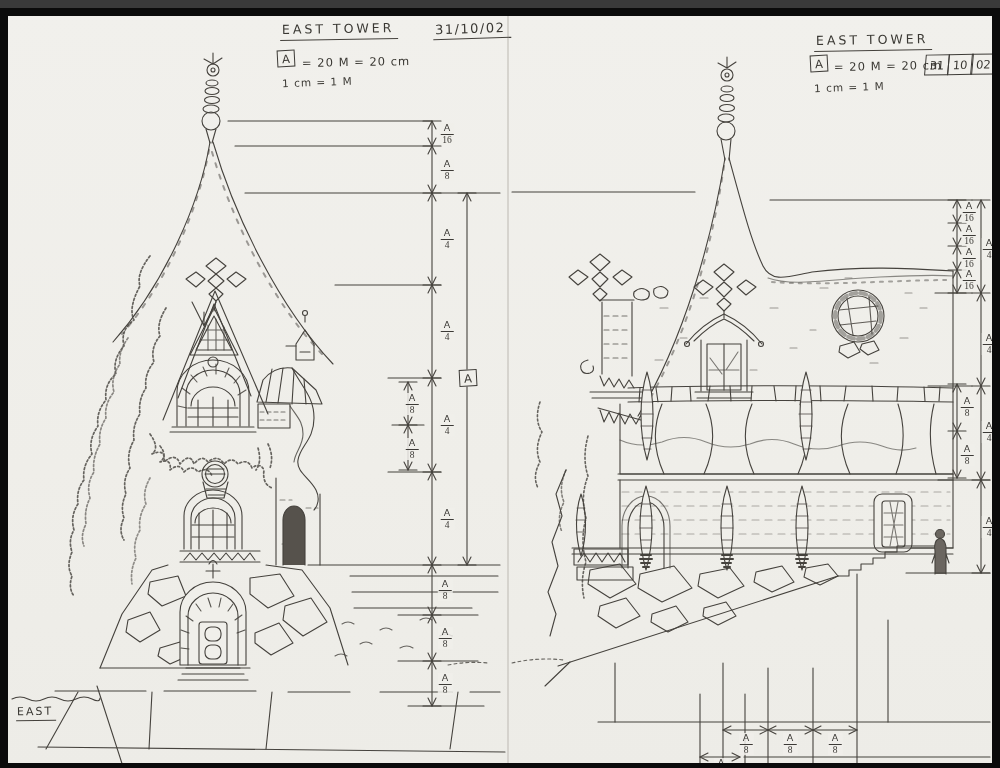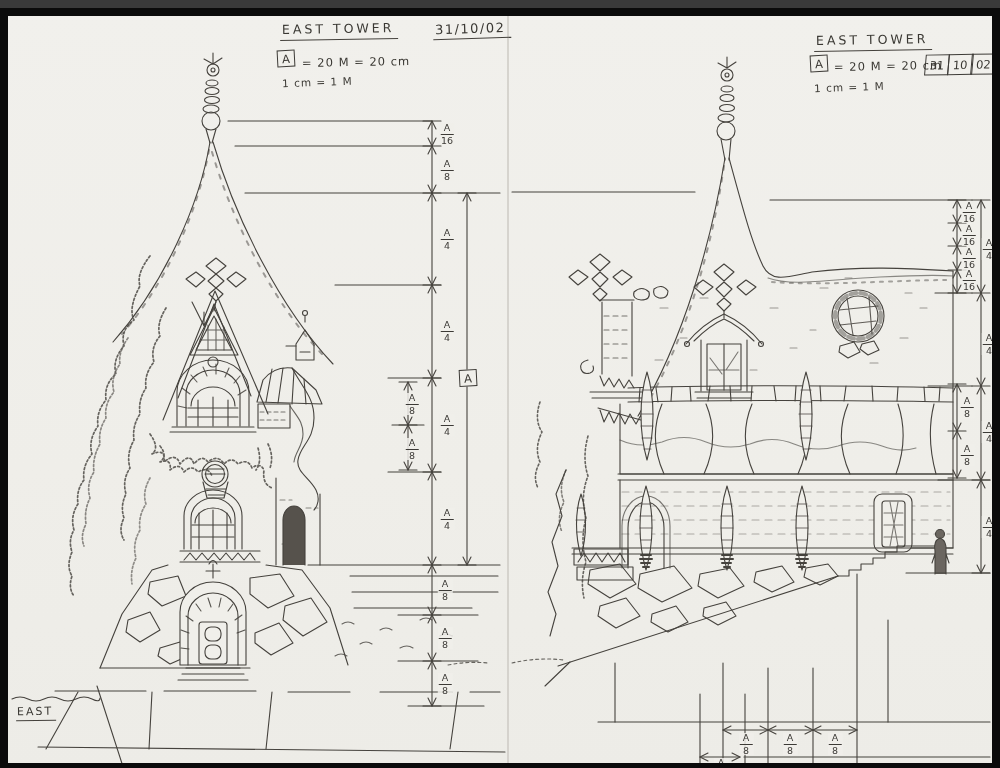--- a/index.html
+++ b/index.html
@@ -18,21 +18,21 @@
   .date-grid span{border:1.4px solid #3c3a36;margin-left:-1.4px;font-size:11.5px;
          padding:3px 4px 2px;min-width:14px;text-align:center;}
   .scale-eq{position:absolute;font-size:11.5px;letter-spacing:1px;z-index:2;transform:rotate(-1deg);}
   .scale-note{position:absolute;font-size:10.5px;letter-spacing:1px;z-index:2;transform:rotate(-2deg);}
   .abox{position:absolute;border:1.5px solid #3c3a36;background:#f0efea;font-size:11.5px;
         padding:1px 4px 0;z-index:2;transform:translate(-50%,-50%) rotate(-3deg);}
   .abox.inline{transform:rotate(-3deg);}
   .frac{position:absolute;transform:translate(-50%,-50%);text-align:center;line-height:1;
         font-size:9.5px;z-index:2;background:rgba(240,239,234,.85);padding:0 1px;}
   .frac .num{display:block;border-bottom:1.1px solid #3c3a36;padding:0 3px 1px;}
-  .frac .den{display:block;padding-top:1px;}
+  .frac .den{display:block;padding-top:1px;font-family:Liberation Serif, serif;}
   .water{position:absolute;font-size:11px;letter-spacing:2px;z-index:2;
          border-bottom:1.3px solid #44413c;padding:0 3px 2px 1px;transform:rotate(-1deg);}
   .cut{z-index:1;}
 </style>
 </head>
 <body>
 
 <div class="page">
 
   <svg class="art" width="1000" height="768" viewBox="0 0 1000 768">

